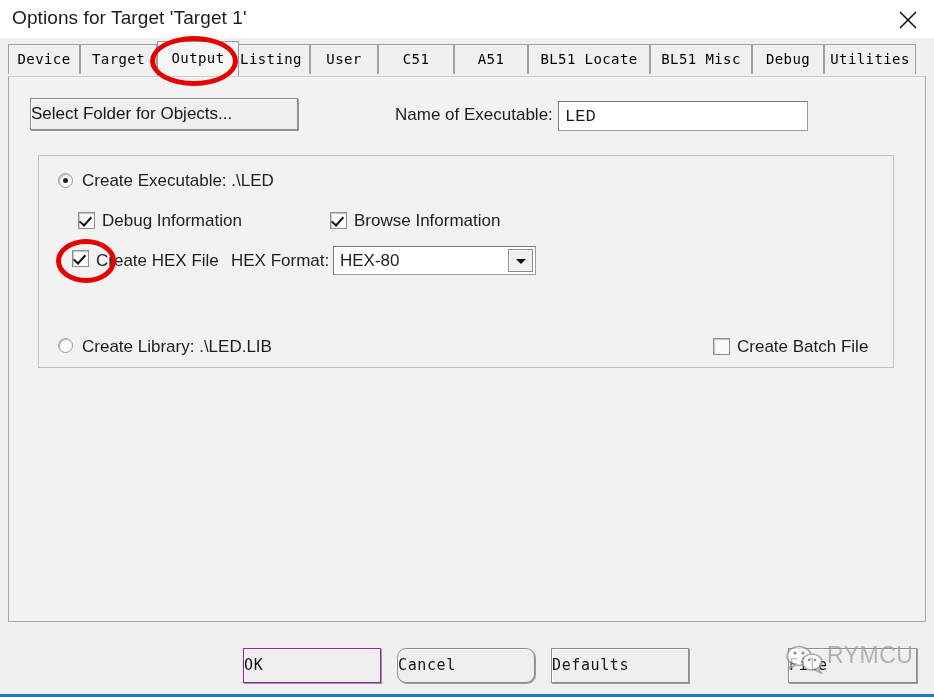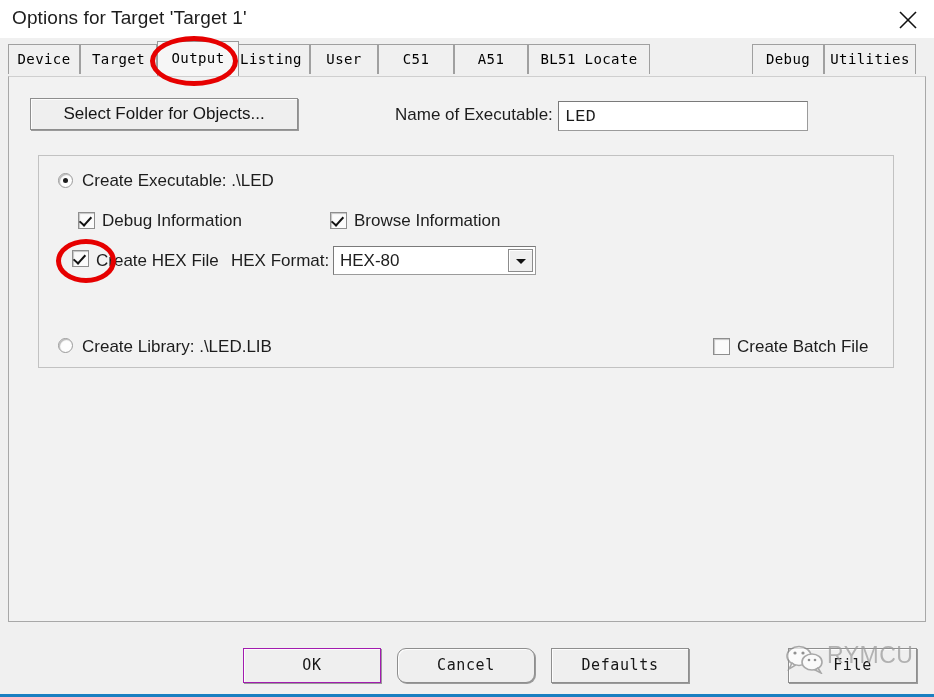--- a/index.html
+++ b/index.html
@@ -104,21 +104,20 @@
     box-sizing: border-box;
   }
 
   
   .winbtn {
     position: absolute;
     background: #efefef;
     border: 1px solid #8e8e8e;
     box-shadow: 1px 1px 0 #9a9a9a, inset 1px 1px 0 #fdfdfd;
     box-sizing: border-box;
-    text-align: center;
     cursor: pointer;
     color: #161616;
   }
   #select-folder-button {
     left: 30px;
     top: 98px;
     width: 268px;
     height: 32px;
     font-size: 17px;
     line-height: 30px;
@@ -336,20 +335,21 @@
 
   <div id="tabstrip">
     <div class="tab" style="left:8px;   width:72px;">Device</div>
     <div class="tab" style="left:80px;  width:77px;">Target</div>
     <div class="tab selected" style="left:157px; width:82px;">Output</div>
     <div class="tab" style="left:232px; width:78px;">Listing</div>
     <div class="tab" style="left:310px; width:68px;">User</div>
     <div class="tab" style="left:378px; width:76px;">C51</div>
     <div class="tab" style="left:454px; width:74px;">A51</div>
     <div class="tab" style="left:528px; width:122px;">BL51 Locate</div>
+    <div class="tab" style="left:650px; width:102px;">BL51 Misc</div>
     <div class="tab" style="left:752px; width:72px;">Debug</div>
     <div class="tab" style="left:824px; width:92px;">Utilities</div>
   </div>
 
   <div id="tabpage"></div>
 
   <div class="winbtn" id="select-folder-button">Select Folder for Objects...</div>
 
   <div id="exe-label">Name of Executable:</div>
   <input id="exe-input" type="text" value="LED" style="">

